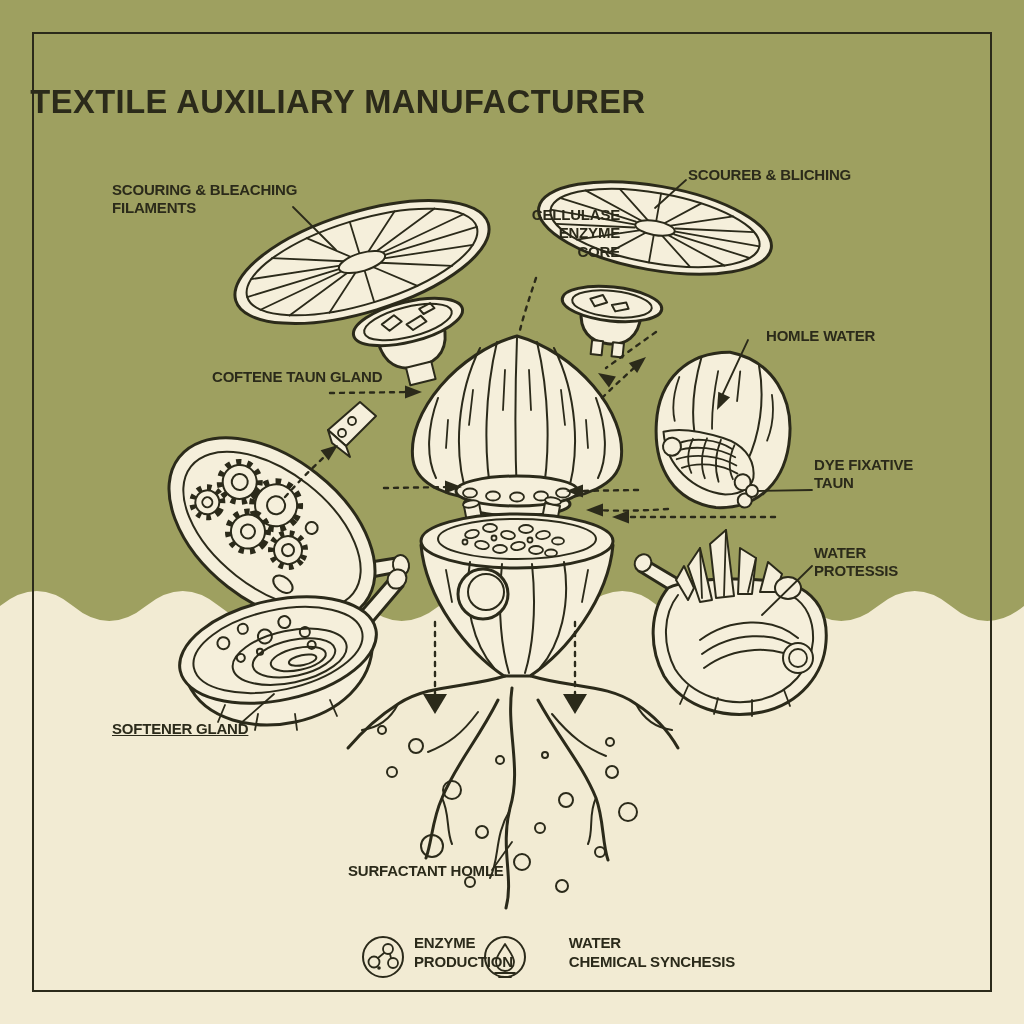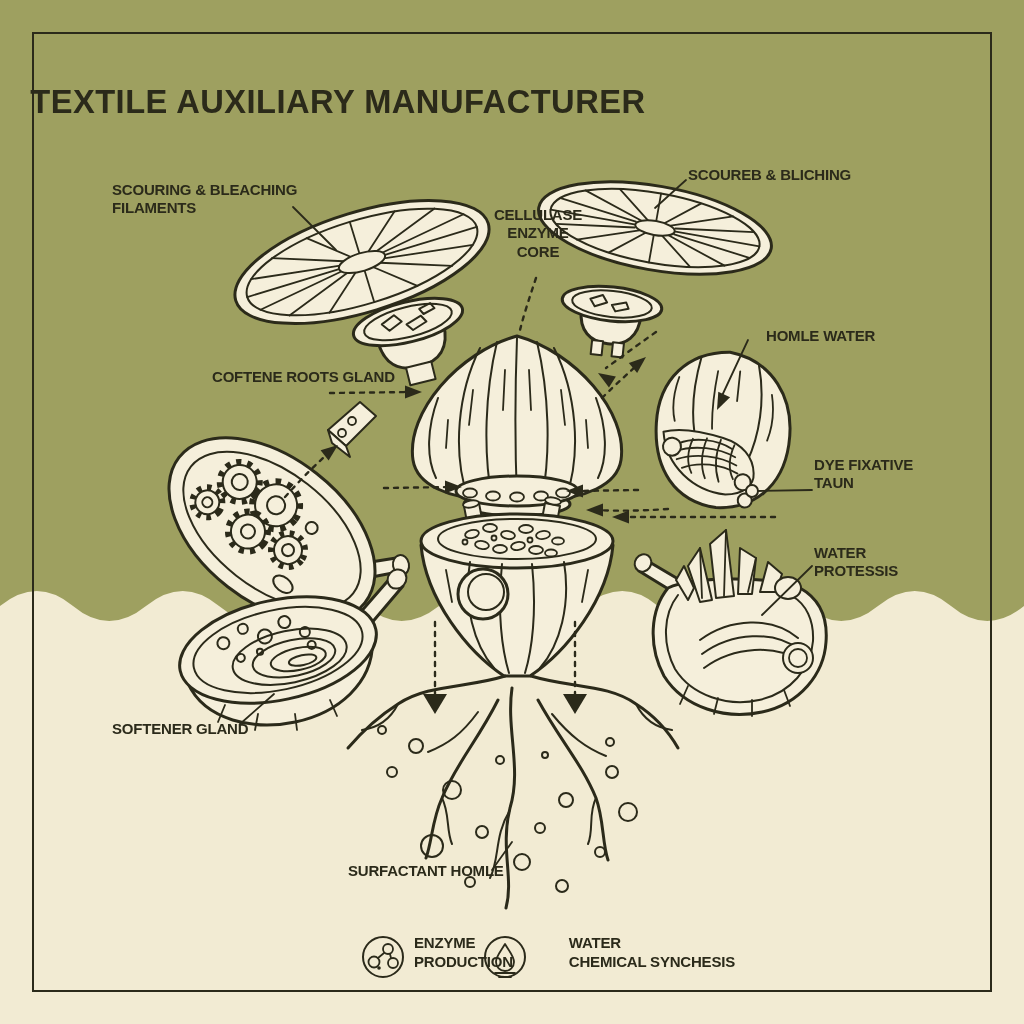--- a/index.html
+++ b/index.html
@@ -299,31 +299,31 @@
 
     <rect x="33" y="33" width="958" height="958" fill="none" stroke="var(--ink)" stroke-width="2"></rect>
   </svg>
 
   <div class="title-wrap">
     <div class="title-1">TEXTILE AUXILIARY MANUFACTURER</div>
   </div>
 
   <div class="lbl" style="left:112px;top:181px;width:192px;text-align:left;">SCOURING &amp; BLEACHING
 FILAMENTS</div>
-  <div class="lbl" style="left:478px;top:206px;width:120px;text-align:center;">CELLULASE
+  <div class="lbl" style="left:500px;top:206px;width:120px;text-align:right;">CELLULASE
 ENZYME
 CORE</div>
   <div class="lbl" style="left:688px;top:166px;">SCOUREB &amp; BLICHING</div>
   <div class="lbl" style="left:766px;top:327px;">HOMLE WATER</div>
-  <div class="lbl" style="left:212px;top:368px;">COFTENE ROOTS GLAND</div>
+  <div class="lbl" style="left:212px;top:368px;">COFTENE TAUN GLAND</div>
   <div class="lbl" style="left:814px;top:456px;">DYE FIXATIVE
 TAUN</div>
   <div class="lbl" style="left:814px;top:544px;">WATER
 PROTESSIS</div>
-  <div class="lbl" style="left:112px;top:720px;">SOFTENER GLAND</div>
+  <div class="lbl" style="left:112px;top:720px;text-decoration:underline;">SOFTENER GLAND</div>
   <div class="lbl" style="left:348px;top:862px;">SURFACTANT HOMLE</div>
 
   <div class="legend">
     <div class="legend-item">
       <span style="width:44px;display:inline-block;"></span>
       <span class="legend-text">ENZYME
 PRODUCTION</span>
     </div>
     <div class="legend-item">
       <span style="width:4px;display:inline-block;"></span>

